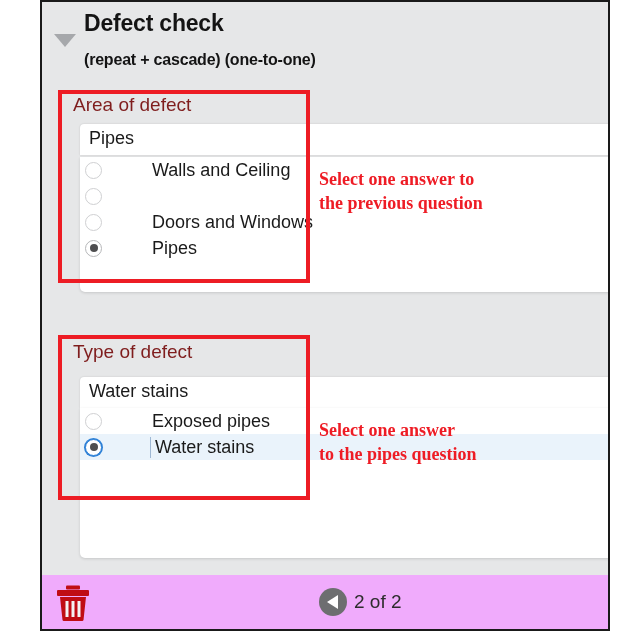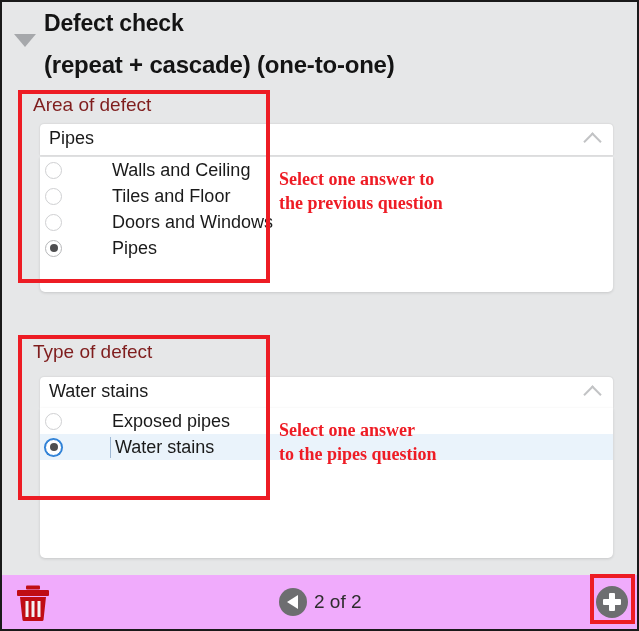--- a/index.html
+++ b/index.html
@@ -5,26 +5,27 @@
   html, body {
     margin: 0;
     padding: 0;
     background: #ffffff;
   }
   body {
     font-family: "Liberation Sans", sans-serif;
   }
   #screen {
     position: relative;
-    width: 639px;
+    width: 570px;
     height: 631px;
     box-sizing: border-box;
     background: #e6e7e8;
     border: 2px solid #1a1a1a;
     overflow: hidden;
+    margin-left: 40px;
   }
 
   
   #header {
     position: absolute;
     left: 0; top: 0;
     width: 635px;
     height: 82px;
     background: #e6e7e8;
   }
@@ -41,21 +42,21 @@
     left: 42px; top: 8px;
     font-size: 23px;
     font-weight: bold;
     color: #141414;
     letter-spacing: -0.2px;
     white-space: nowrap;
   }
   #title-line2 {
     position: absolute;
     left: 42px; top: 49px;
-    font-size: 24px;
+    font-size: 16px;
     font-weight: bold;
     color: #141414;
     letter-spacing: -0.2px;
     white-space: nowrap;
   }
 
   
   .question-block {
     position: absolute;
     left: 0;
@@ -249,21 +250,20 @@
       <div class="combo-value">Pipes</div>
       <div class="combo-caret"></div>
     </div>
     <div class="options-panel" style="top:73px;width:573px;height:135px;">
       <div class="option-row">
         <span class="radio"></span>
         <span class="option-label">Walls and Ceiling</span>
       </div>
       <div class="option-row">
         <span class="radio"></span>
-        <span class="option-label">Tiles and Floor</span>
       </div>
       <div class="option-row">
         <span class="radio"></span>
         <span class="option-label">Doors and Windows</span>
       </div>
       <div class="option-row">
         <span class="radio checked"></span>
         <span class="option-label">Pipes</span>
       </div>
     </div>

